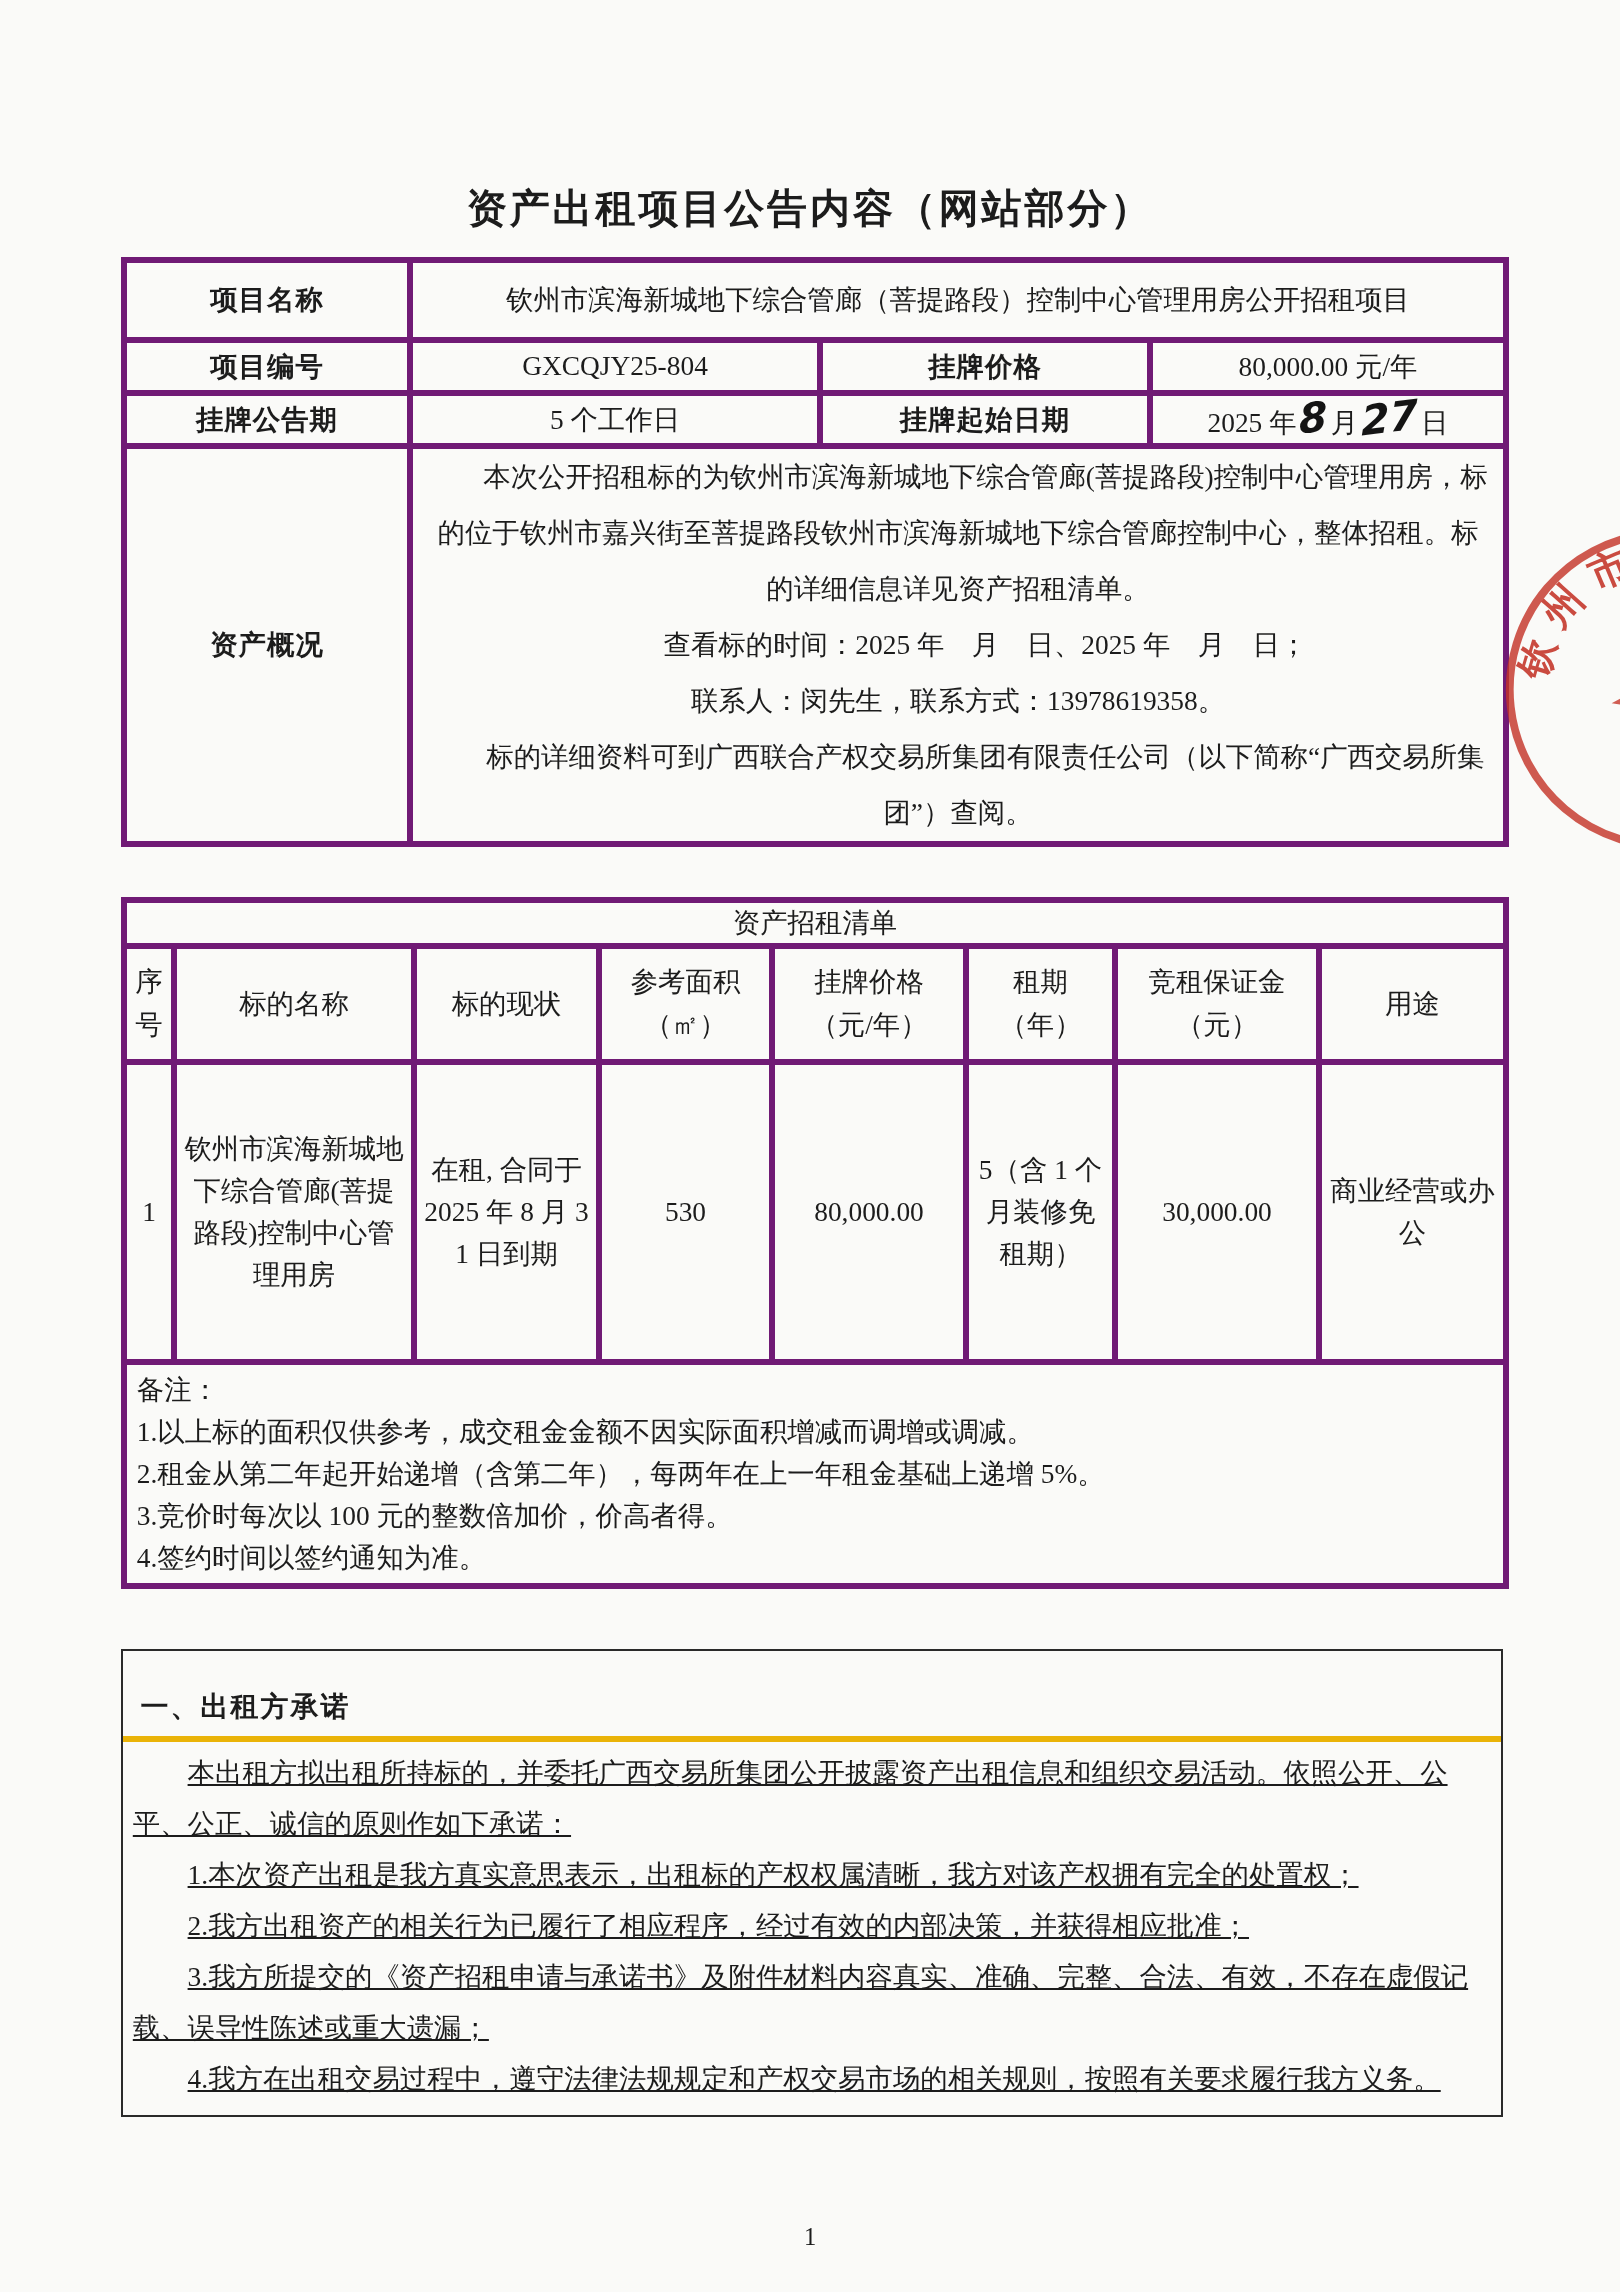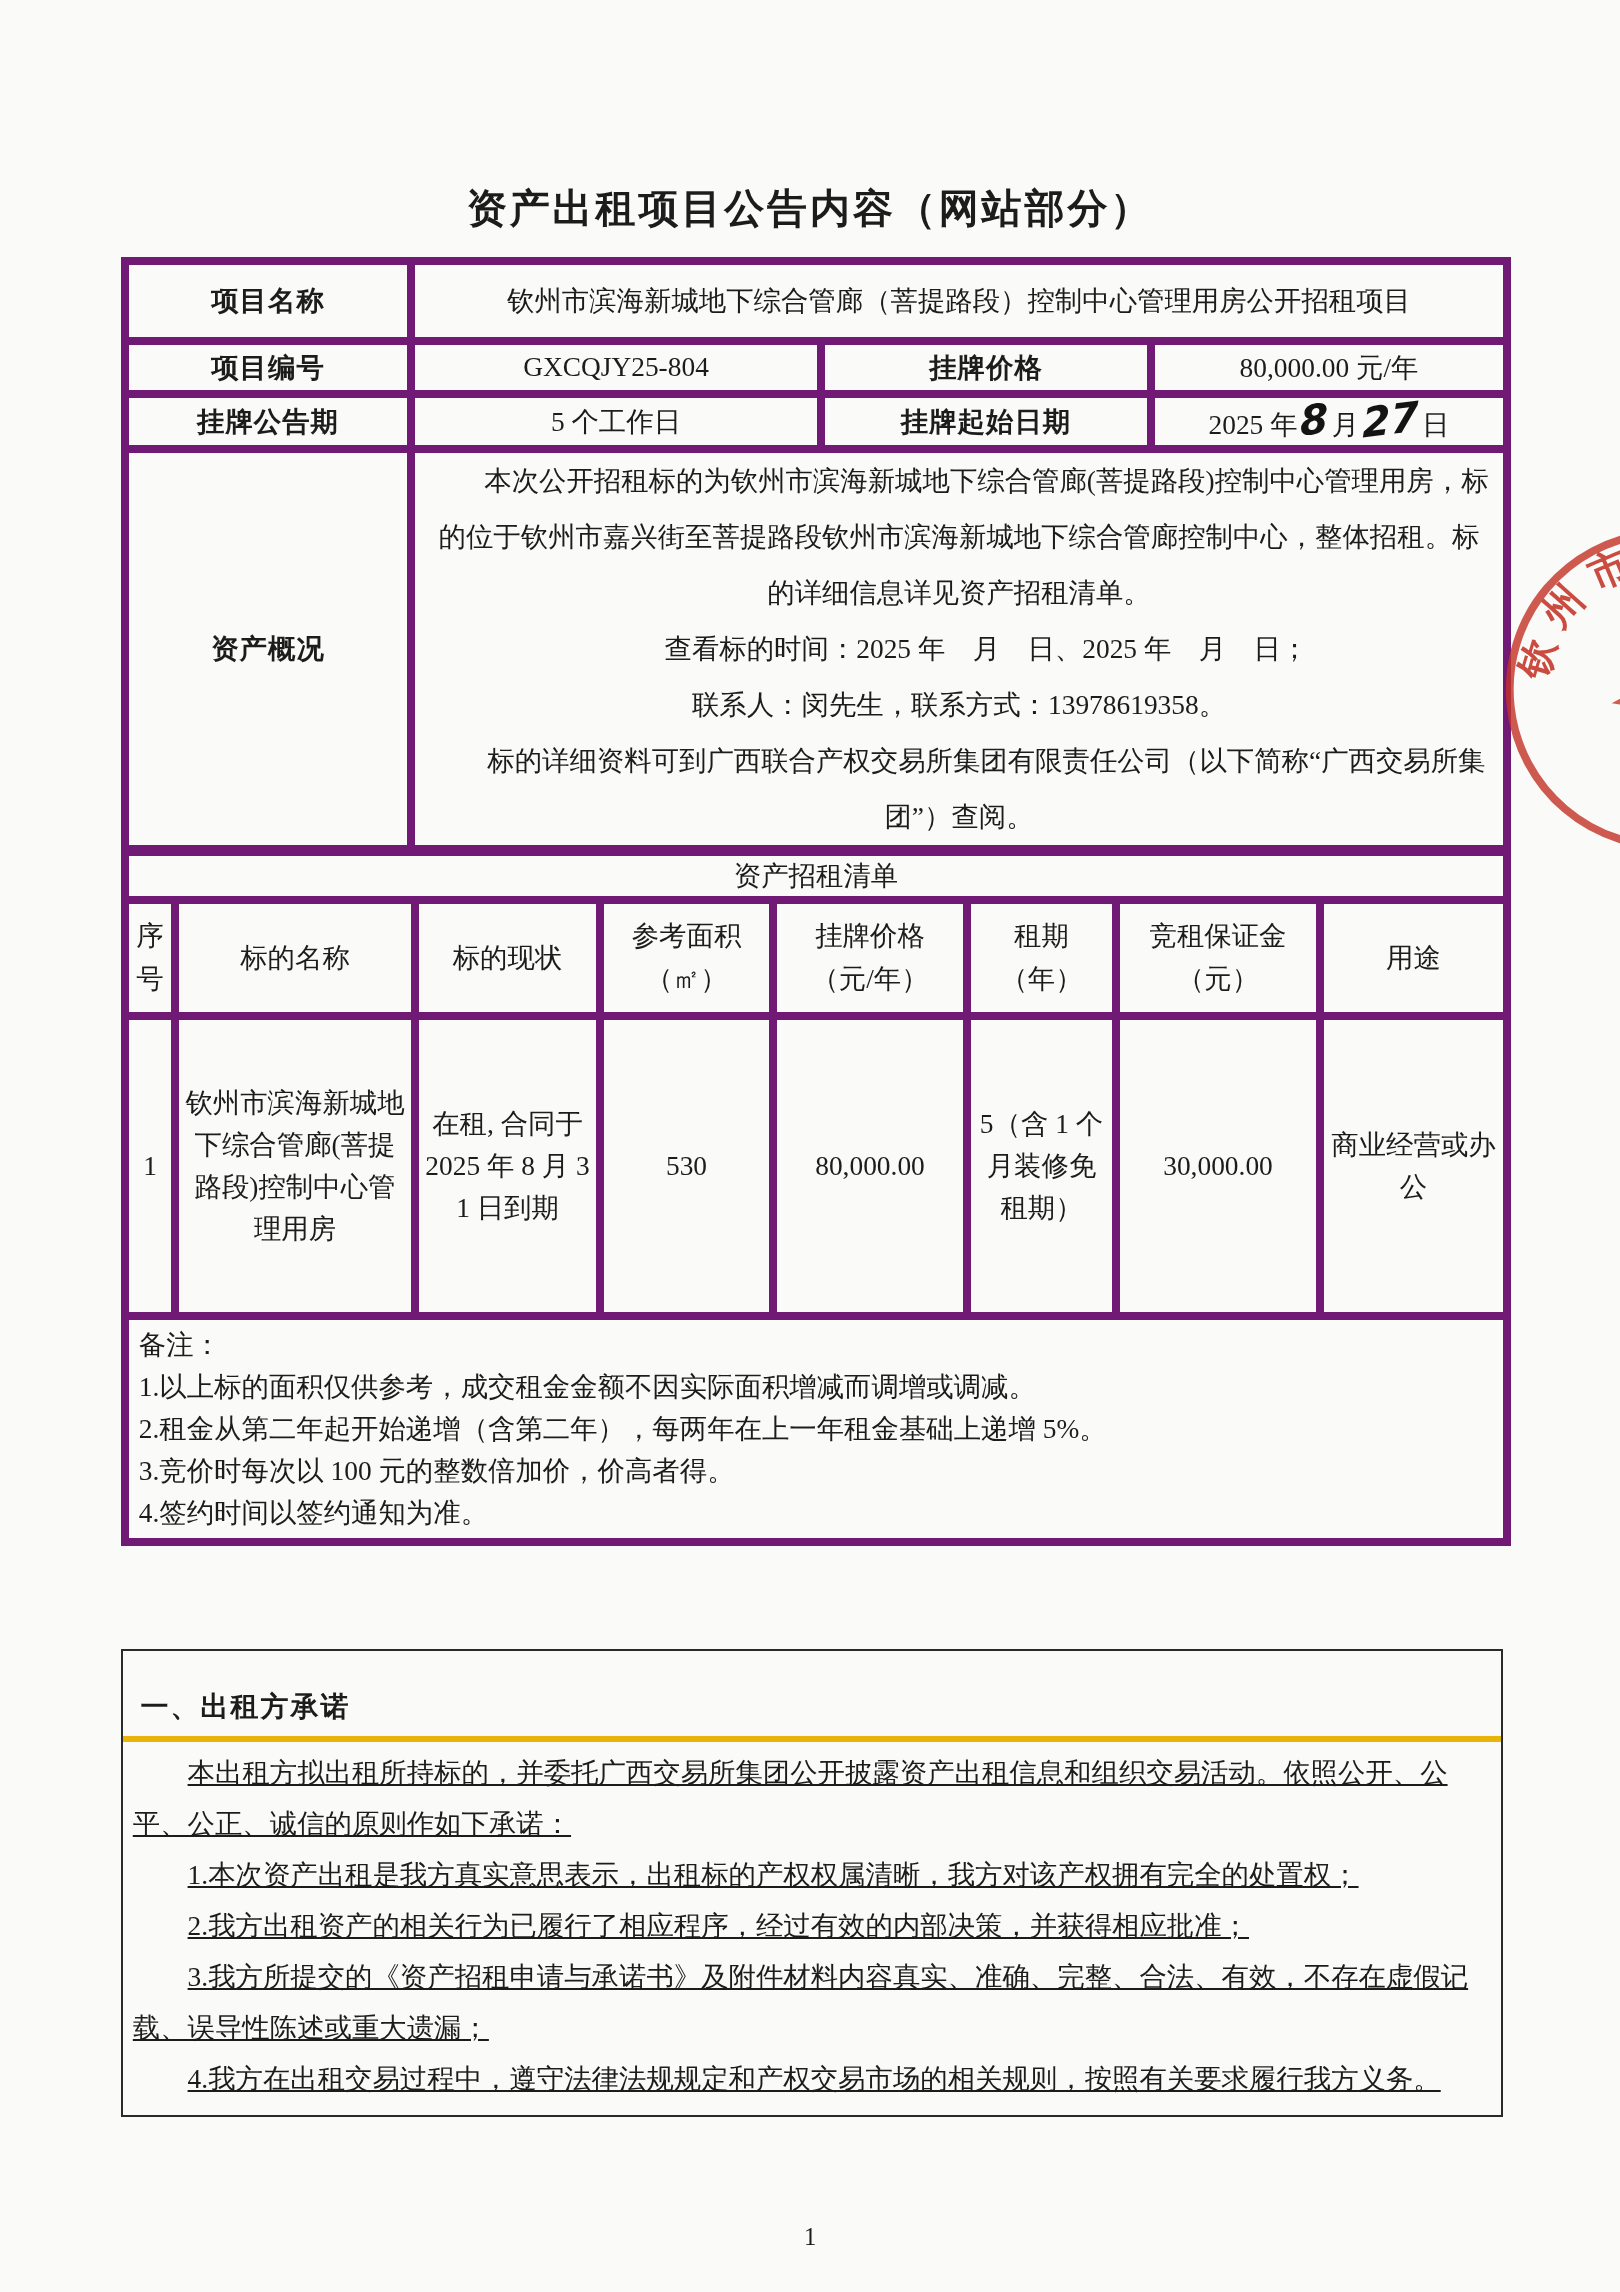--- a/index.html
+++ b/index.html
@@ -11,42 +11,42 @@
     font-family:"Liberation Serif","DejaVu Serif",serif;
     color:#1c1c1c;
   }
   .page{position:absolute;inset:0;}
   .doc-title{
     position:absolute;top:181px;left:0;width:100%;
     text-align:center;font-size:40px;font-weight:700;letter-spacing:2.9px;
     font-family:"Liberation Sans","DejaVu Sans",sans-serif;
   }
   table{border-collapse:collapse;table-layout:fixed;}
-  td{border:8px solid #701a75;vertical-align:middle;overflow:hidden;}
+  td{border:6px solid #701a75;vertical-align:middle;overflow:hidden;}
   .t1{position:absolute;left:121px;top:257px;width:1382px;}
   .t1 td{font-size:27.4px;text-align:center;padding:2px 5.9px;}
   .lbl{
     font-family:"Liberation Sans","DejaVu Sans",sans-serif;
     font-weight:700;letter-spacing:1px;font-size:27.4px;
   }
   .r-name{height:80px;}
   .r-std{height:53px;}
   .r-ov{height:392px;}
   .ov-cell{text-align:right;padding:0 13.7px !important;vertical-align:middle;}
   .ov-cell p{margin:0;font-size:27.4px;line-height:56px;}
   .ind{text-indent:2em;}
   .hw{
     display:inline-block;
     font-family:"DejaVu Sans",sans-serif;
     font-weight:700;font-style:italic;
     font-size:41px;line-height:1;
     transform:rotate(-7deg) skewX(-6deg);
     margin:0 2.9px;color:#141414;
   }
-  .t2{position:absolute;left:121px;top:848px;width:1382px;}
+  .t2{position:absolute;left:121px;top:897px;width:1382px;}
   .t2 td{font-size:27.4px;text-align:center;padding:2px 5.9px;word-break:break-all;}
   .band{height:43px;font-size:27.4px;}
   .hdr{height:116px;line-height:43px;}
   .datarow{height:300px;line-height:42px;}
   .notes-cell{
     text-align:left !important;padding:3.9px 9.8px !important;vertical-align:top;
   }
   .notes-cell p{margin:0;font-size:27.4px;line-height:42px;}
   .sec{
     position:absolute;left:121px;top:1649px;width:1378px;

